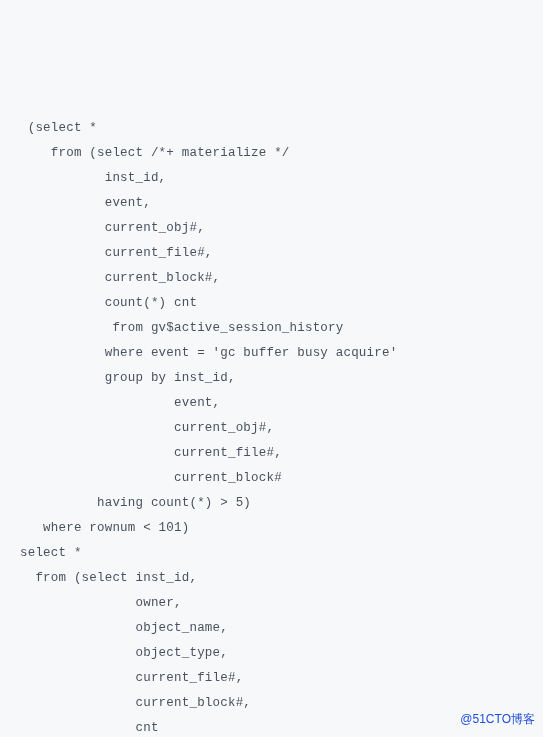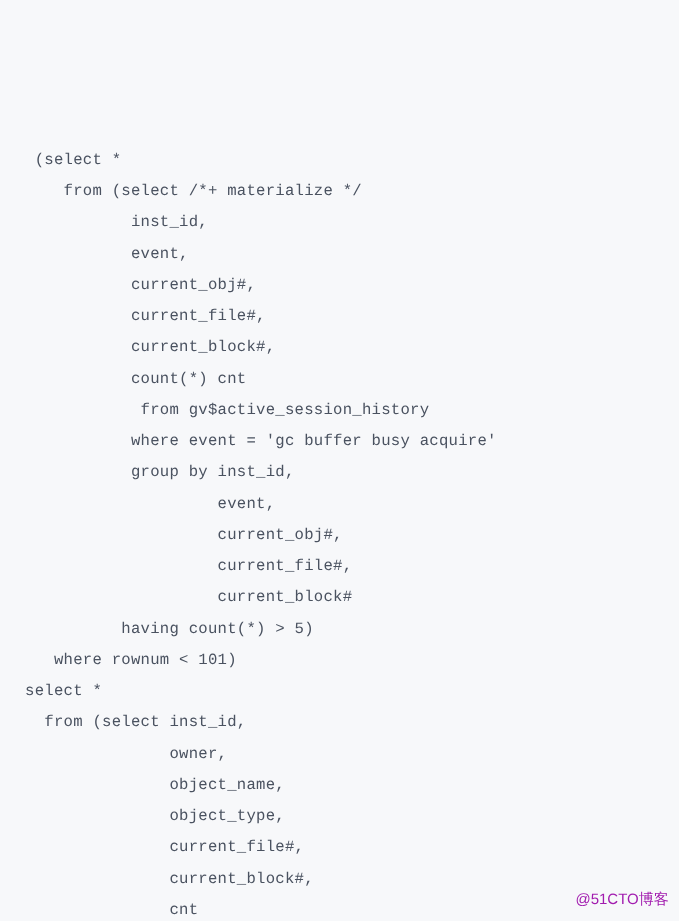--- a/index.html
+++ b/index.html
@@ -21,21 +21,21 @@
       overflow: hidden;
     }
     .code-block {
       white-space: pre;
       letter-spacing: 0.2px;
     }
     .watermark {
       position: absolute;
       right: 8px;
       bottom: 6px;
-      color: #a21caf;
+      color: #1d4ed8;
       font-family: -apple-system, BlinkMacSystemFont, "Segoe UI", Arial, sans-serif;
       font-size: 12px;
       white-space: nowrap;
     }
   </style>
 </head>
 <body>
 
 
 

